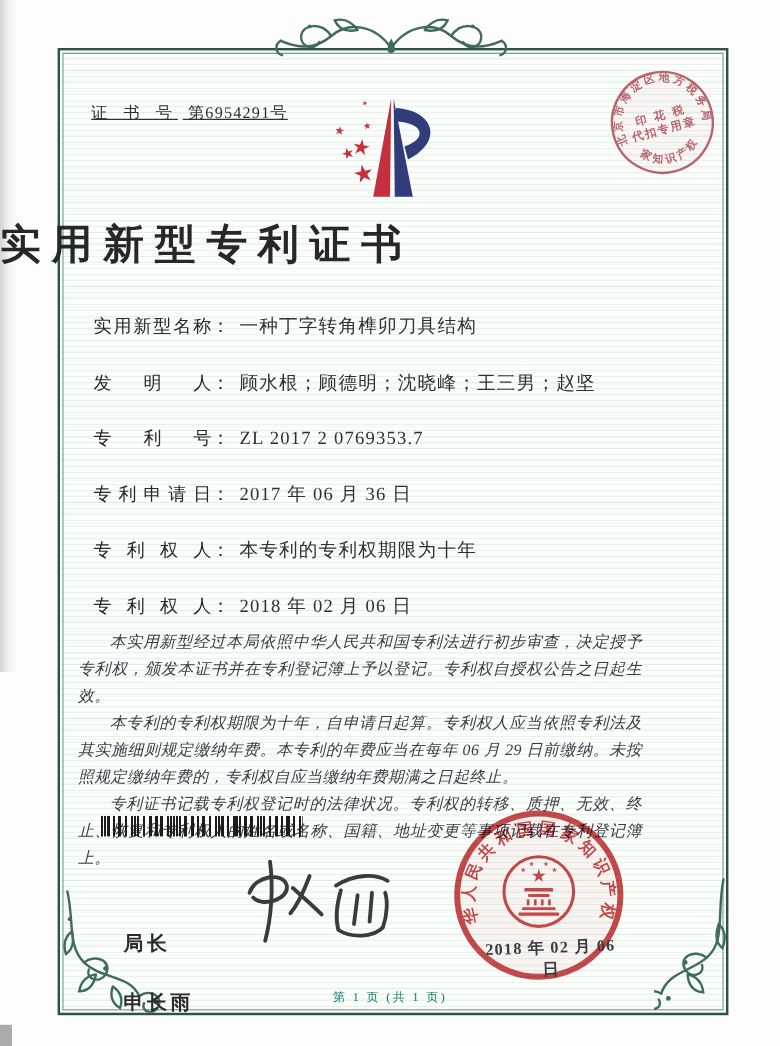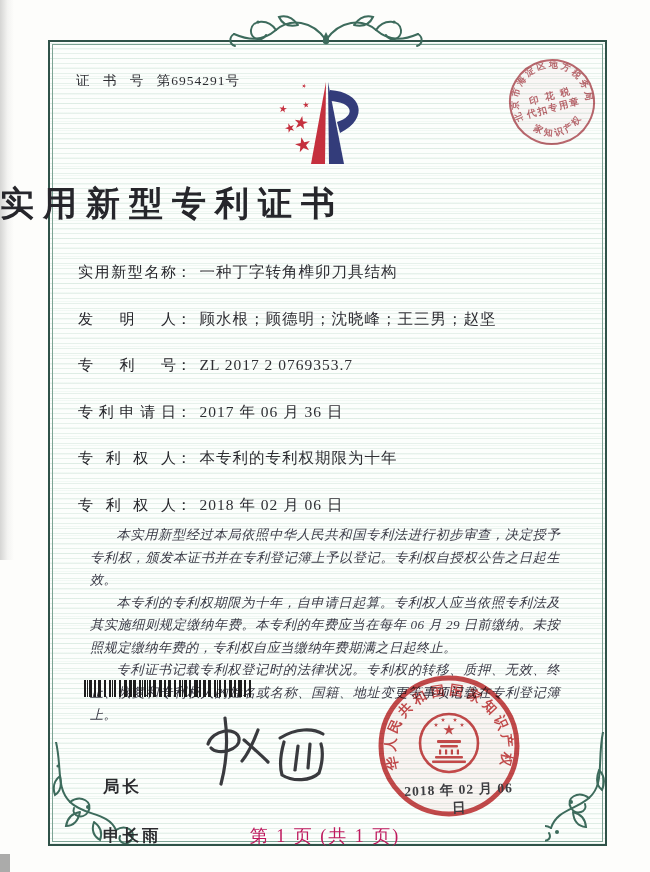--- a/index.html
+++ b/index.html
@@ -19,36 +19,36 @@
       repeating-linear-gradient(0deg, transparent 0 2px, rgba(170,210,190,.12) 2px 3px, transparent 3px 9px),
       #fcfefc; }
   .frame .inner-line { position:absolute; inset:2px; border:1px solid #7da394; pointer-events:none; }
 
   .flourish { position:absolute; color:#3d6b5c; }
   .flourish svg { display:block; }
   .top-band { left:228px; top:10px; }
   .bl-corner { left:50px; top:742px; }
   .br-corner { left:545px; top:732px; }
 
-  .cert-no { position:absolute; left:76px; top:72px; font-size:13.5px; color:#2e2e33; letter-spacing:1px; }
+  .cert-no { position:absolute; left:76px; top:85px; font-size:13.5px; color:#2e2e33; letter-spacing:1px;text-decoration:underline; }
   .cert-no .lbl { letter-spacing:5px; margin-right:4px; }
 
   .logo { position:absolute; left:268px; top:76px; }
 
   .page-title { position:absolute; left:0; top:181px; width:100%; text-align:left;
     font-size:34px; font-weight:bold; color:#26262b; letter-spacing:9px; }
 
   .fields { position:absolute; left:78px; top:262px; width:470px; }
   .field-row { height:30px; margin-bottom:16.5px; font-size:15.5px; color:#2e2e33; white-space:nowrap; }
   .f-label { display:inline-block; width:98px; text-align:justify; text-align-last:justify;
     font-size:15px; color:#26262b; vertical-align:baseline;font-family:Liberation Mono, monospace; }
   .f-colon { margin-right:8px; color:#26262b; }
   .f-value { letter-spacing:1px; }
 
-  .paras { position:absolute; left:90px; top:524px; width:470px; }
+  .paras { position:absolute; left:65px; top:524px; width:470px; }
   .paras p { font-size:13.2px; line-height:22.5px; color:#3a3a46; text-align:justify;
     text-indent:2em; font-style:italic; letter-spacing:.4px; }
 
   .barcode { position:absolute; left:84px; top:680px; width:168px; height:17px;
     background:
       repeating-linear-gradient(90deg,#1c1c1c 0 2px, transparent 2px 5px),
       repeating-linear-gradient(90deg,#1c1c1c 0 1px, transparent 1px 7px),
       repeating-linear-gradient(90deg, transparent 0 3px, #1c1c1c 3px 4px, transparent 4px 11px); }
 
   .director { position:absolute; left:103px; top:776px; font-family:"Liberation Sans", sans-serif;
@@ -58,21 +58,21 @@
   .signature { position:absolute; left:192px; top:710px; }
 
   .seal { position:absolute; left:373px; top:670px; mix-blend-mode:multiply; opacity:.93; }
   .seal-date { position:absolute; left:396px; top:781px; width:126px; text-align:center;
     font-size:13.5px; font-weight:bold; color:#3c3c40; letter-spacing:1px; transform:rotate(-2deg);
     font-family:"Liberation Serif", serif; }
 
   .tax-stamp { position:absolute; left:506px; top:56px; mix-blend-mode:multiply; opacity:.9; }
 
   .page-footer { position:absolute; left:0; top:824px; width:100%; text-align:center;
-    font-size:18px; color:#be185d; letter-spacing:2px; }
+    font-size:10px; color:#0f766e; letter-spacing:2px; }
 
   svg text { font-family:"Liberation Serif", serif; }
 </style>
 </head>
 <body>
 
 <svg width="0" height="0" style="position:absolute">
   <defs>
     <path id="star5" d="M0,-1 L-0.225,-0.309 L-0.951,-0.309 L-0.363,0.118 L-0.588,0.809 L0,0.382 L0.588,0.809 L0.363,0.118 L0.951,-0.309 L0.225,-0.309 Z"></path>
     <g id="curl">

